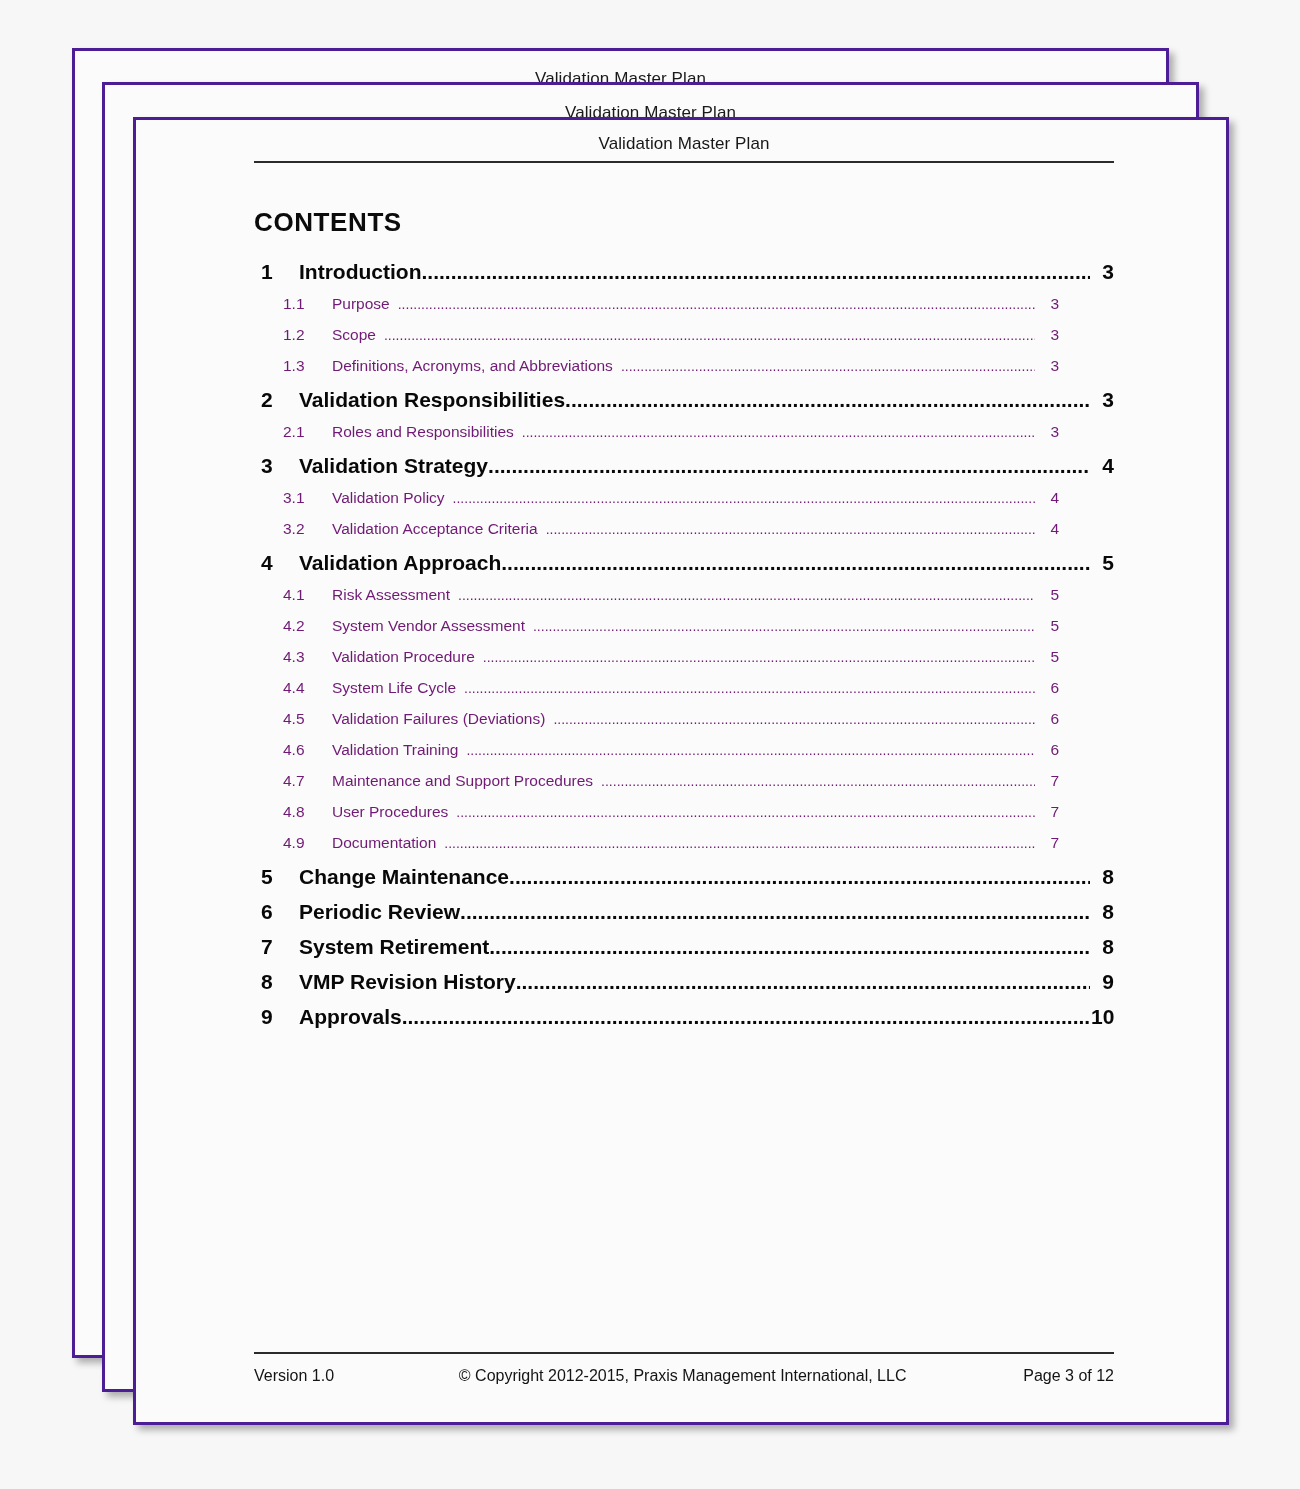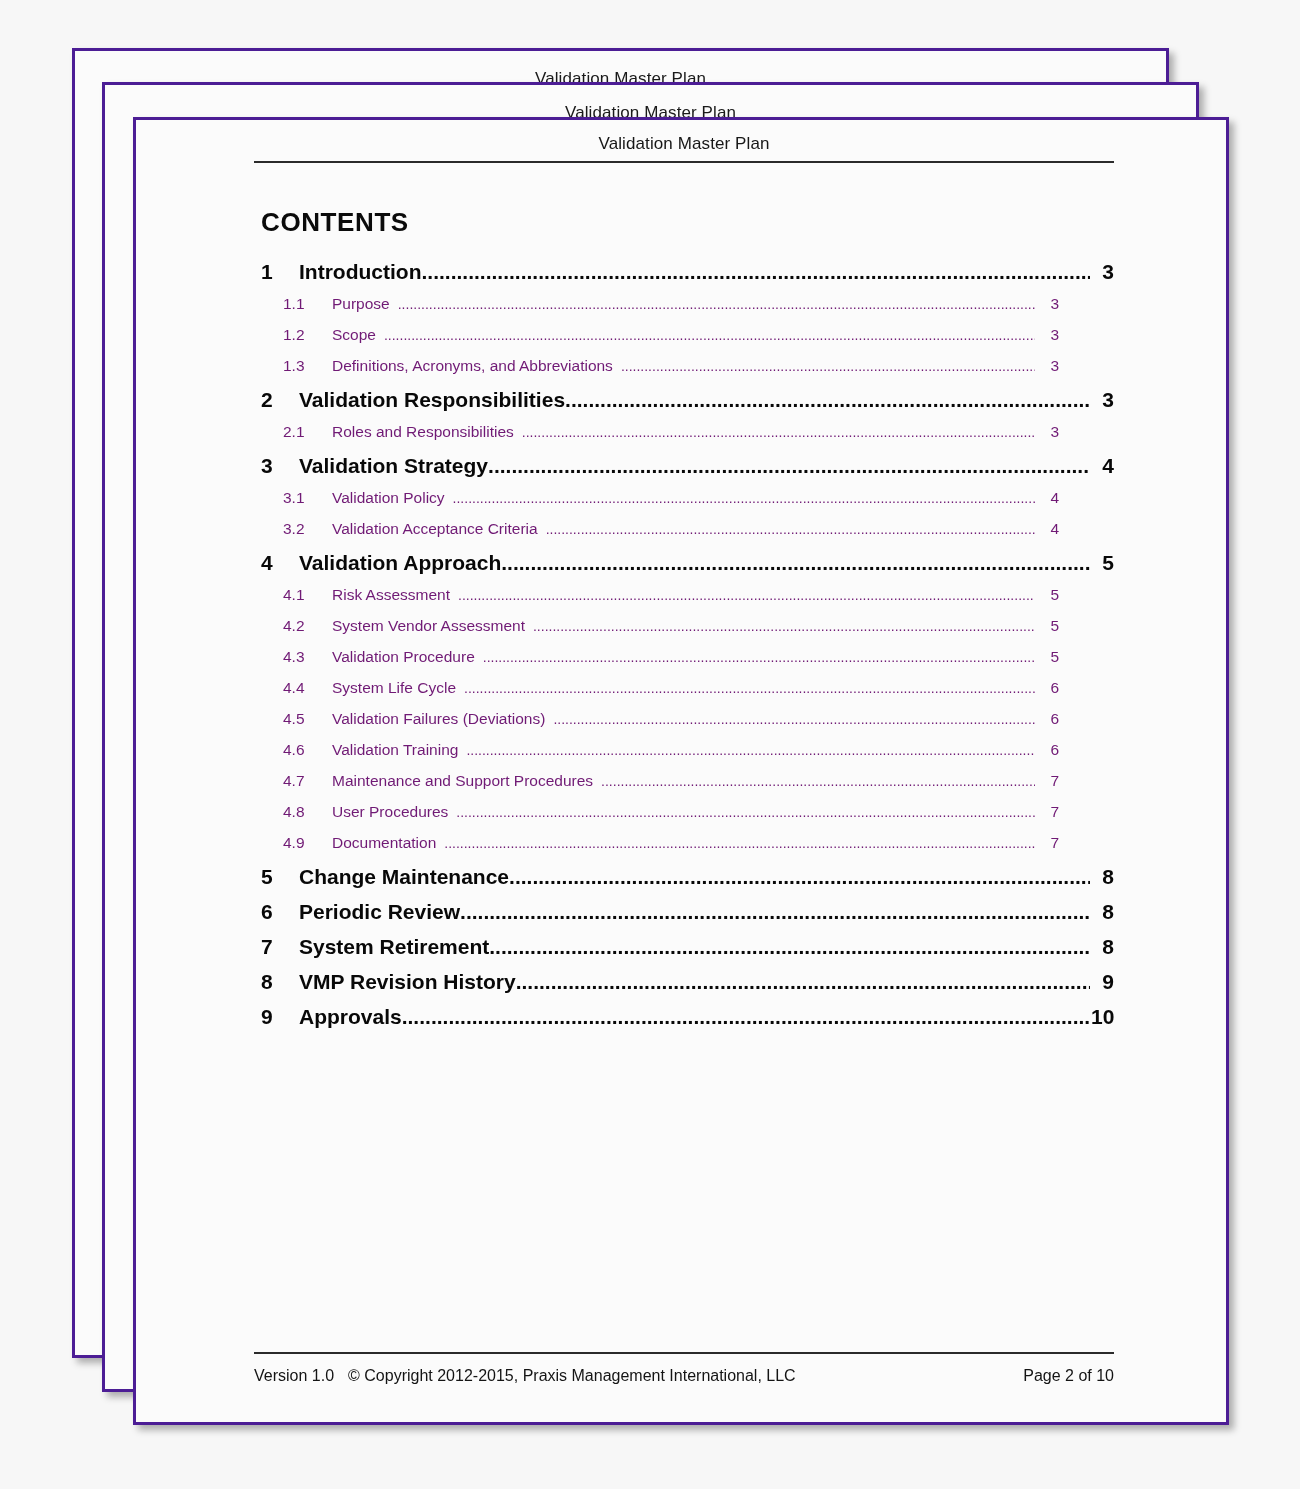--- a/index.html
+++ b/index.html
@@ -69,21 +69,21 @@
     position: absolute;
     left: 118px;
     right: 112px;
     top: 41px;
     height: 0;
     border-top: 2px solid #2b2b2b;
   }
 
   .contents-title {
     position: absolute;
-    left: 125px;
+    left: 118px;
     top: 87px;
     font-size: 26px;
     font-weight: bold;
     letter-spacing: .6px;
     color: #0b0b0b;
   }
 
   .toc {
     position: absolute;
     left: 125px;
@@ -163,21 +163,21 @@
     right: 112px;
     bottom: 37px;
     display: flex;
     align-items: baseline;
     font-size: 16px;
     color: #141414;
   }
   .footer-version { flex: 0 0 auto; }
   .footer-copy {
     flex: 1 1 auto;
-    text-align: left;
+    text-align: center;
     padding-left: 14px;
     padding-right: 6px;
   }
   .footer-page { flex: 0 0 auto; white-space: nowrap; }
   .footer-link-row {
     position: absolute;
     left: 118px;
     right: 112px;
     bottom: 16px;
     text-align: center;
@@ -402,17 +402,17 @@
             <span>...................................................................................................................................................................................................................................................................</span>
           </div>
           <div class="toc-page">10</div>
         </div>
       </div>
 
     <div class="footer-rule"></div>
     <div class="footer-row">
       <div class="footer-version">Version 1.0</div>
       <div class="footer-copy">© Copyright 2012-2015, Praxis Management International, LLC</div>
-      <div class="footer-page">Page 2 of 10</div>
+      <div class="footer-page">Page 3 of 12</div>
     </div>
 
   </div>
 </div>
 
 </body></html>

